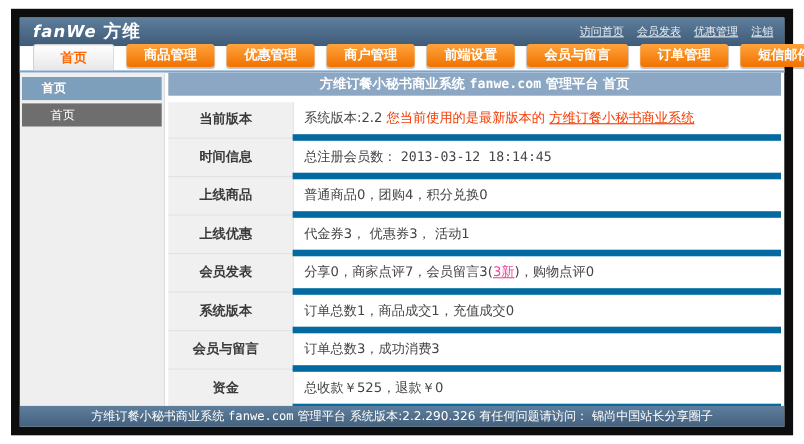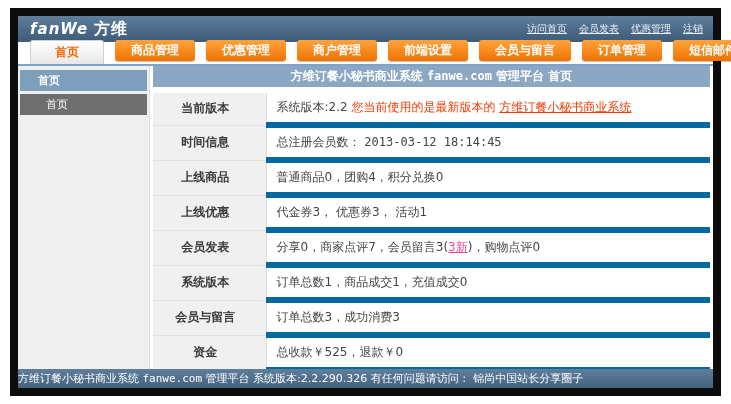--- a/index.html
+++ b/index.html
@@ -31,21 +31,21 @@
   table.stat { width: 100%; border-collapse: collapse; font-size: 12px; color: #444; }
   td.lbl { width: 113px; background: #f0f0f0; text-align: center; padding: 6px 8px 6px 0; font-weight: bold; color: #3a3a3a; border-bottom: 1px solid #e2e2e2; border-right: 1px solid #ddd; white-space: nowrap; }
   td.val { padding: 6px 0 6px 10px; border-bottom: 6px solid #0369a1; background: #fff; margin-left: 44px; }
 
   .red { color: #fter; color: #f43a00; }
   .olink { color: #f43a00; text-decoration: underline; cursor: pointer; }
   .newlink { color: #ec4899; text-decoration: underline; cursor: pointer; }
   .mono { font-family: "DejaVu Sans Mono", "Liberation Mono", monospace; }
 
   
-  .footerbar { margin-top: auto; flex: 0 0 19px; height: 19px; line-height: 19px; background: linear-gradient(#5e7e9c, #45627e); color: #fff; font-size: 11px; text-align: left; white-space: nowrap; overflow: hidden; }
+  .footerbar { margin-top: auto; flex: 0 0 19px; height: 19px; line-height: 19px; background: linear-gradient(#5e7e9c, #45627e); color: #fff; font-size: 11px; text-align: center; white-space: nowrap; overflow: hidden; }
   .footerbar .mono { font-size: 11px; }
 </style>
 </head>
 <body>
 
 <div class="frame">
 
   <div class="topbar">
     <div class="logo">
       <span>fanWe</span>

